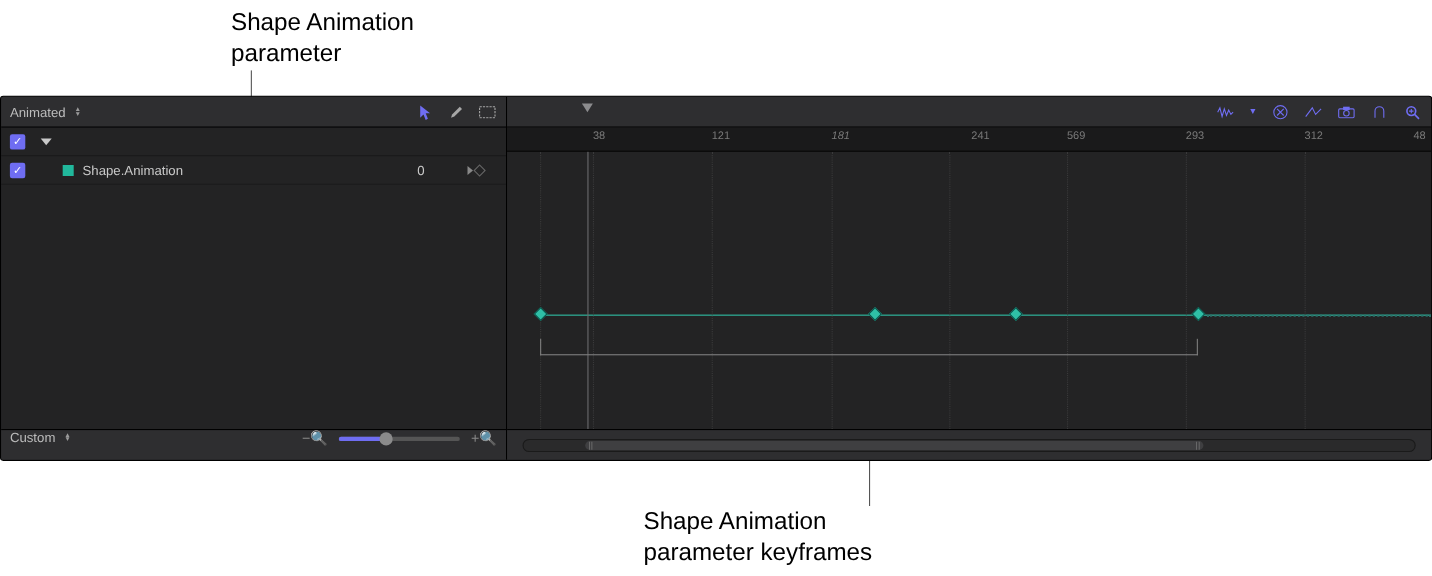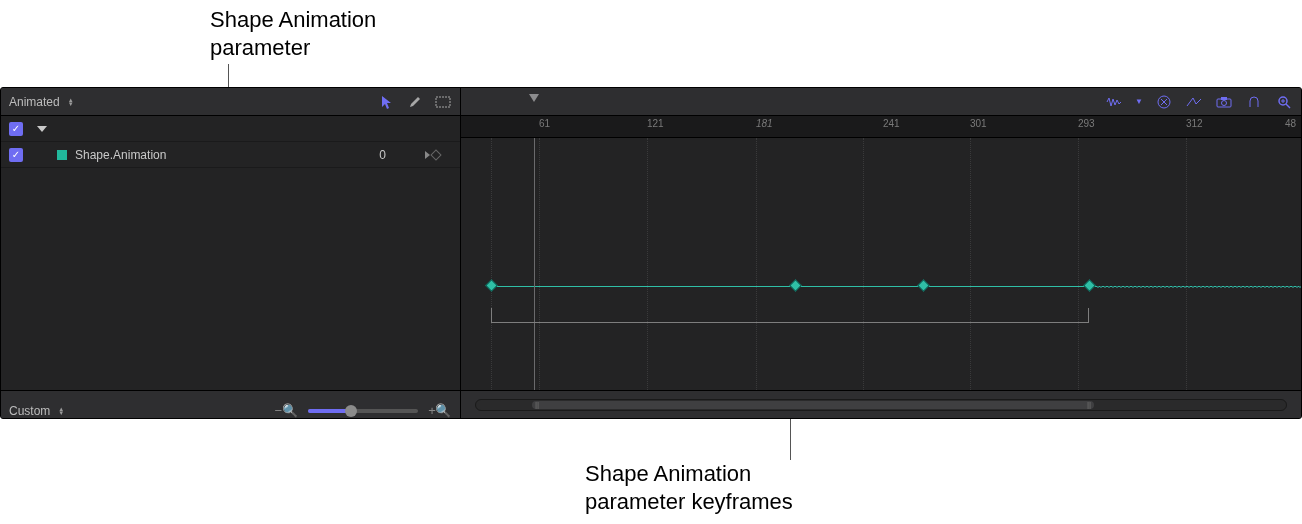--- a/index.html
+++ b/index.html
@@ -103,21 +103,21 @@
       width:8px;height:8px; transform:rotate(45deg);
       border:1px solid #666;
     }
     .kf-arrow-r {
       width:0;height:0;border-top:4px solid transparent;border-bottom:4px solid transparent;
       border-left:5px solid #888;
     }
     .bottom-bar {
       height:28px; background:#2e2e30;
       border-top:1px solid #000;
-      display:flex; align-items:flex-end; padding:0 8px;
+      display:flex; align-items:flex-start; padding:0 8px;
       gap:24px;
     }
     .bottom-left { display:flex; align-items:center; gap:4px; }
     .bottom-right { flex:1; display:flex; align-items:center; justify-content:flex-end; gap:10px;}
     .slider {
       width:110px;height:4px;background:#555;border-radius:2px;position:relative;
     }
     .slider-fill { position:absolute;left:0;top:0;height:4px;width:35%;background:#6f6df2;border-radius:2px;}
     .slider-knob { position:absolute;left:33%;top:-4px;width:12px;height:12px;border-radius:50%;background:#8b8b8b;}
     .mag { font-size:13px;color:#888; }
@@ -308,25 +308,25 @@
         <svg width="14" height="14" viewBox="0 0 14 14">
             <circle cx="6" cy="6" r="4" fill="none" stroke="currentColor" stroke-width="1.5"></circle>
             <line x1="9" y1="9" x2="13" y2="13" stroke="currentColor" stroke-width="1.5"></line>
             <line x1="4" y1="6" x2="8" y2="6" stroke="currentColor"></line>
             <line x1="6" y1="4" x2="6" y2="8" stroke="currentColor"></line>
           </svg>
       </span>
     </div>
 
     <div class="ruler" id="ruler">
-        <div class="ruler-tick" style="left: 78px;">61</div>
+        <div class="ruler-tick" style="left: 78px;">38</div>
         <div class="ruler-tick" style="left: 186px;">121</div>
         <div class="ruler-tick" style="left: 295px; font-style: italic;">181</div>
         <div class="ruler-tick" style="left: 422px;">241</div>
-        <div class="ruler-tick" style="left: 509px;">301</div>
+        <div class="ruler-tick" style="left: 509px;">569</div>
         <div class="ruler-tick" style="left: 617px;">293</div>
         <div class="ruler-tick" style="left: 725px;">312</div>
         <div class="ruler-tick" style="left: 824px;">48</div>
         <div class="playhead-cap" style="left: 68px; top: -22px;"></div>
       </div>
 
     <div class="canvas" id="canvas">
       <div class="kf-line"></div>
       <div class="kf-line-dash-ext"></div>
     <div class="grid-v" style="left: 30px;"></div>

